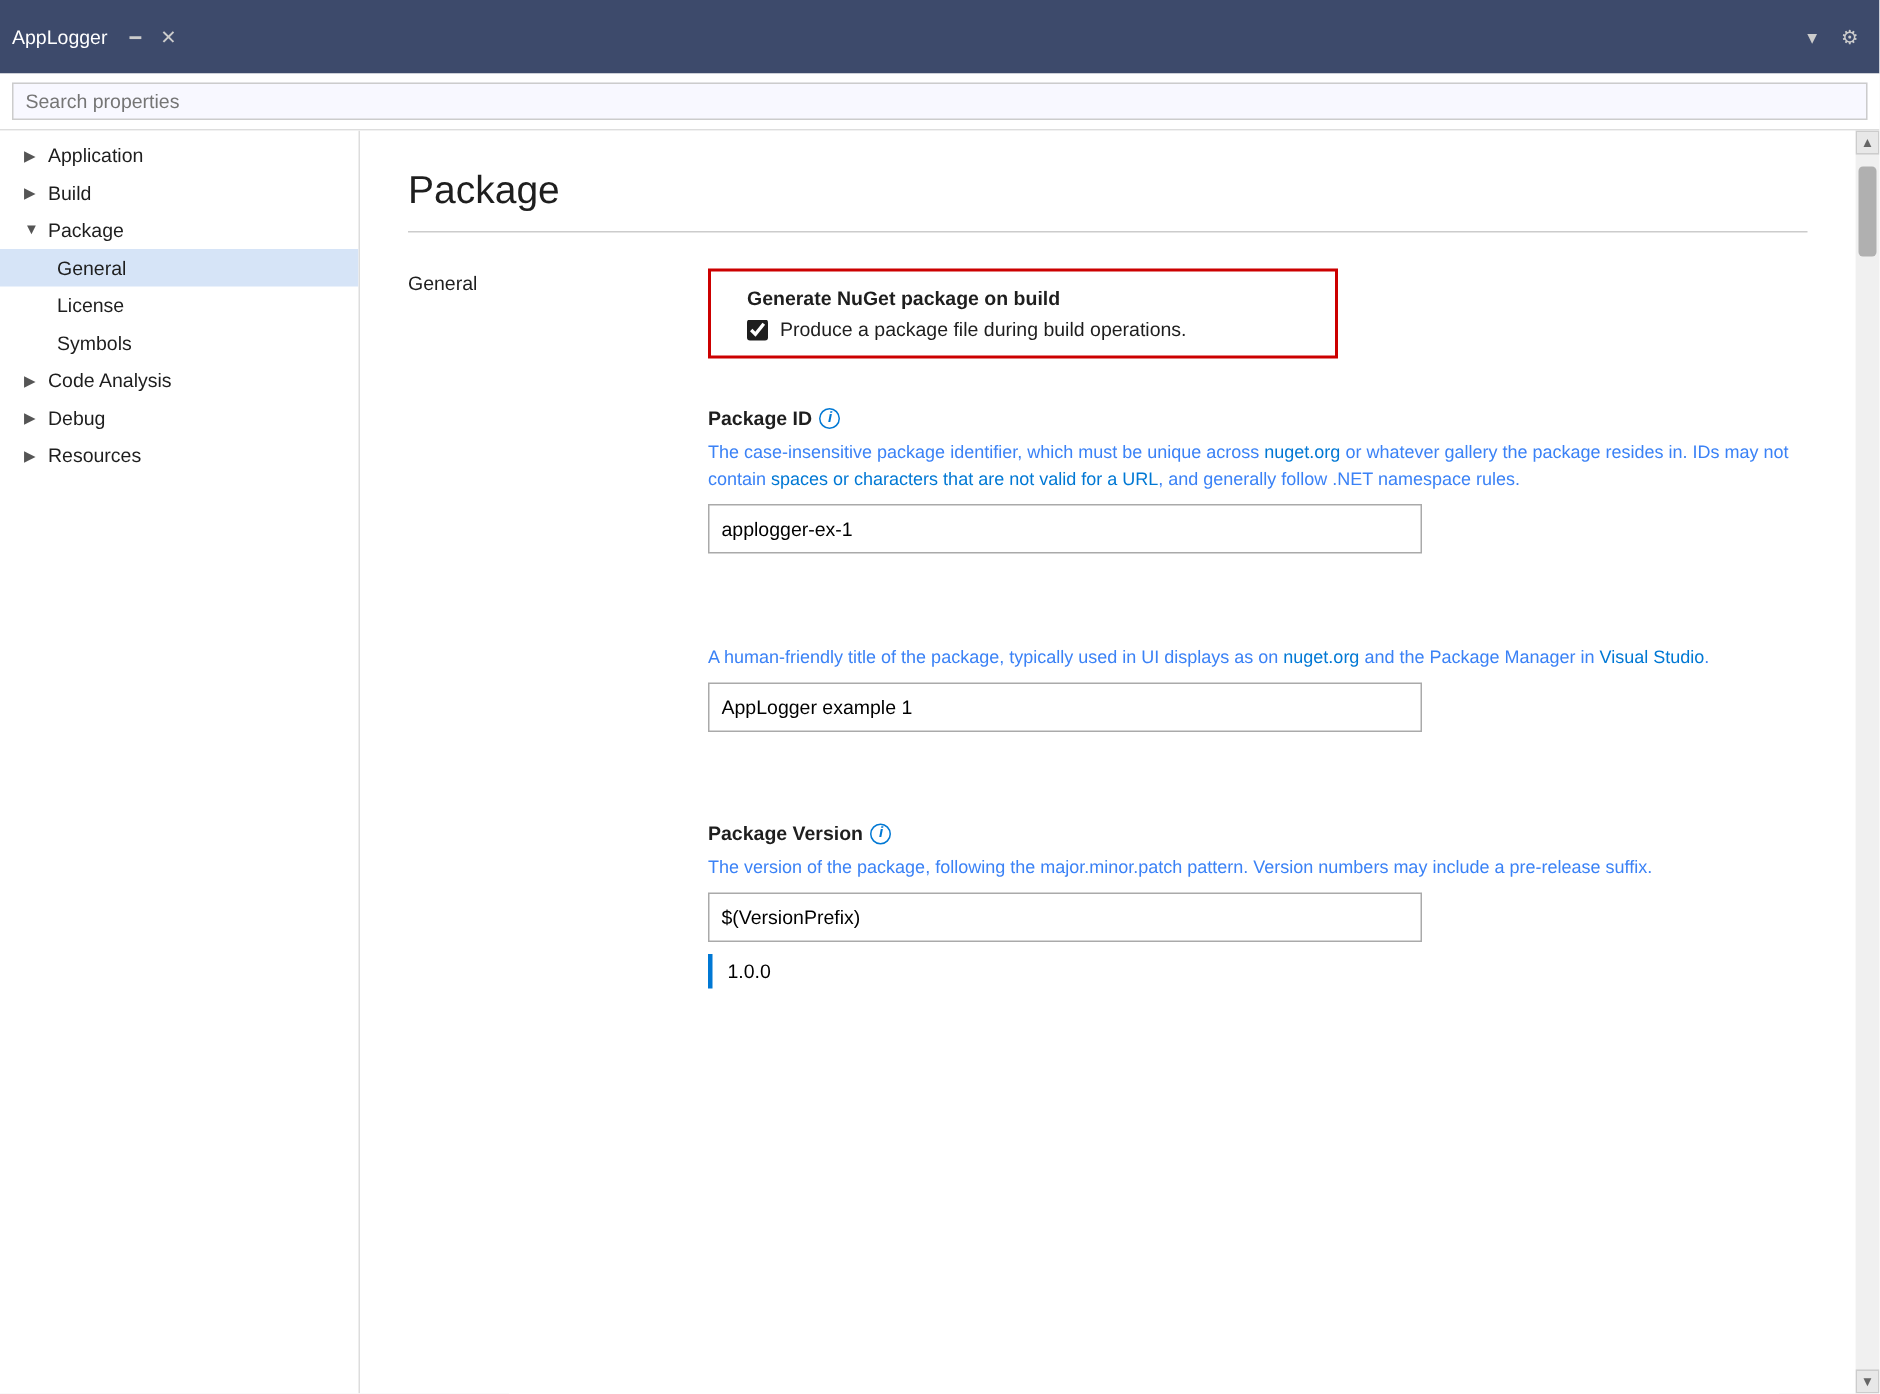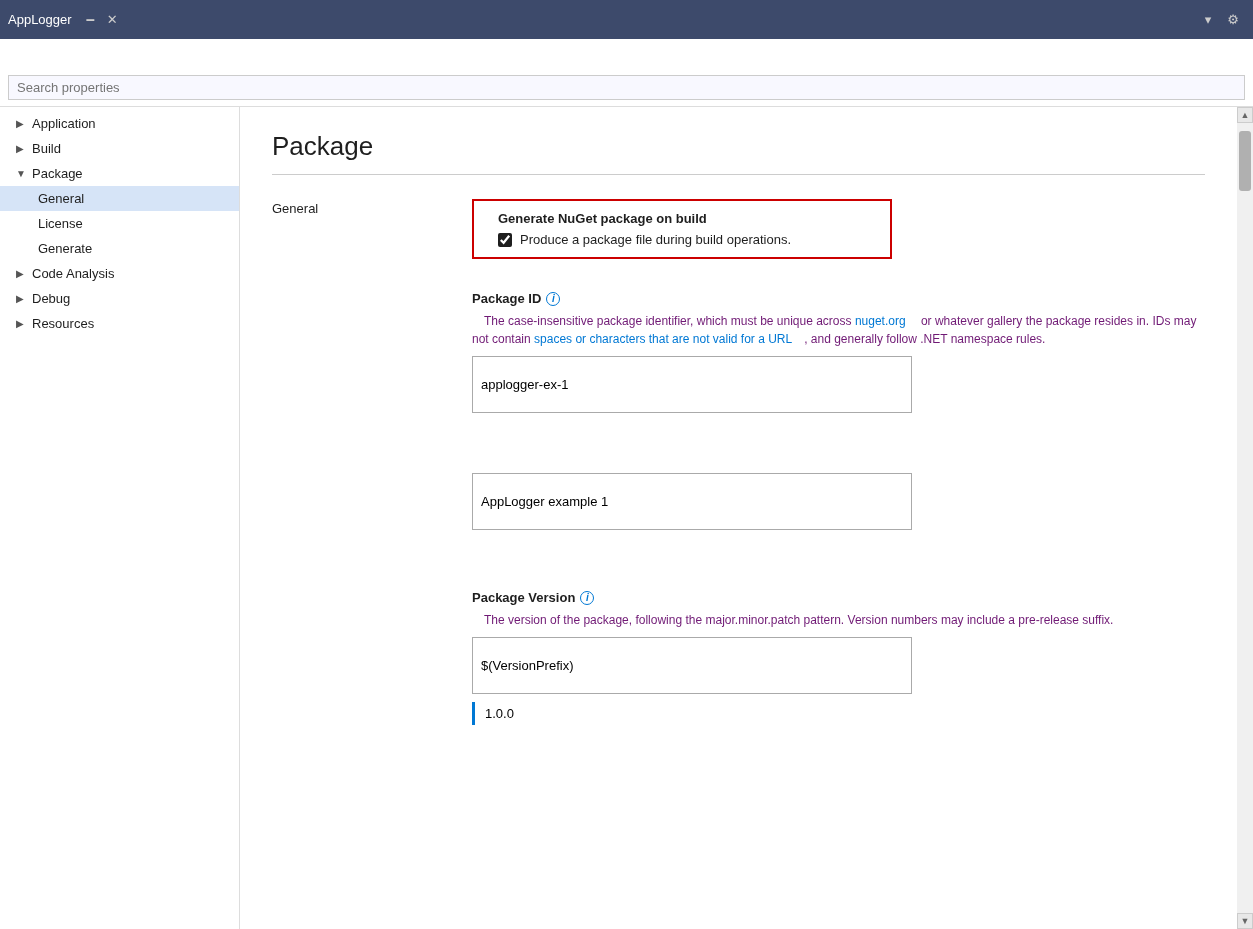--- a/index.html
+++ b/index.html
@@ -5,21 +5,21 @@
     * { box-sizing: border-box; margin: 0; padding: 0; }
     body { font-family: 'Segoe UI', Arial, sans-serif; font-size: 13px; background: #f5f5f5; color: #1e1e1e; height: 929px; overflow: hidden; display: flex; flex-direction: column; }
 
     
     .title-bar {
       background: #3d4a6b;
       color: #fff;
       display: flex;
       align-items: center;
       padding: 0 8px;
-      height: 39px;
+      height: 49px;
       flex-shrink: 0;
     }
     .title-bar-title {
       font-size: 13px;
       font-weight: 400;
       margin-right: 8px;
     }
     .title-bar-btn {
       background: none;
       border: none;
@@ -41,21 +41,20 @@
       flex-shrink: 0;
     }
     .search-bar input {
       width: 100%;
       border: 1px solid #ccc;
       padding: 4px 8px;
       font-size: 13px;
       color: #888;
       outline: none;
       background: #f8f8ff;
-      margin-top: 30px;
     }
 
     
     .main-layout {
       display: flex;
       flex: 1;
       overflow: hidden;
     }
 
     
@@ -162,26 +161,26 @@
       gap: 5px;
       margin-bottom: 6px;
       text-align: center;
     }
     .field-desc {
       font-size: 12px;
       color: #0078d4;
       line-height: 1.5;
       margin-bottom: 8px;
     }
-    .field-desc span.black { color: #701a75; margin-left: 12px; }
+    .field-desc span.black { color: #3b82f6; }
     .field-input {
       border: 1px solid #aaa;
-      padding: 20px 8px;
-      font-size: 13px;
-      width: 440px;
+      padding: 8px 8px;
+      font-size: 13px;
+      width: 476px;
       outline: none;
       background: #fff;
     }
 
     .info-icon {
       display: inline-flex;
       align-items: center;
       justify-content: center;
       width: 14px;
       height: 14px;
@@ -289,21 +288,21 @@
 
     <div class="sidebar-item indent selected">
       <span>General</span>
     </div>
 
     <div class="sidebar-item indent">
       <span>License</span>
     </div>
 
     <div class="sidebar-item indent">
-      <span>Generate</span>
+      <span>Symbols</span>
     </div>
 
     <div class="sidebar-item">
       <span class="chevron">▶</span>
       <span>Code Analysis</span>
     </div>
 
     <div class="sidebar-item">
       <span class="chevron">▶</span>
       <span>Debug</span>
@@ -346,20 +345,23 @@
           </div>
           <input class="field-input" type="text" value="applogger-ex-1" style="">
         </div>
       </div>
     </div>
 
     <div class="section-layout">
       <div class="section-label"></div>
       <div class="section-content">
         <div class="field-section">
+          <div class="field-desc">
+            <span class="black">A human-friendly title of the package, typically used in UI displays as on </span><span>nuget.org</span><span class="black"> and the Package Manager in </span><span>Visual Studio</span><span class="black">.</span>
+          </div>
           <input class="field-input" type="text" value="AppLogger example 1" style="">
         </div>
       </div>
     </div>
 
     <div class="section-layout">
       <div class="section-label"></div>
       <div class="section-content">
         <div class="field-section">
           <div class="field-title">

